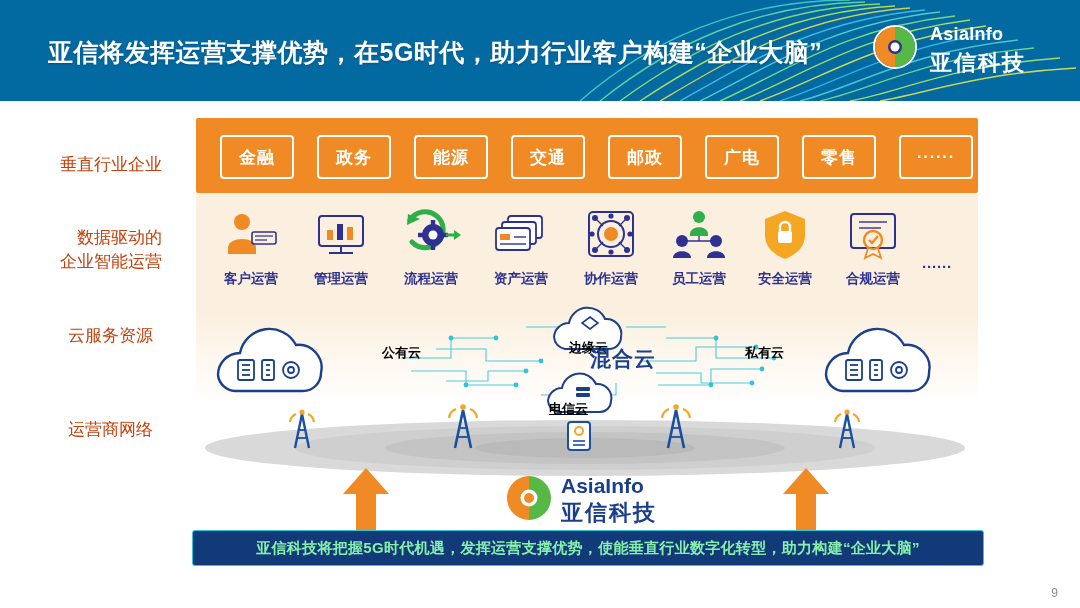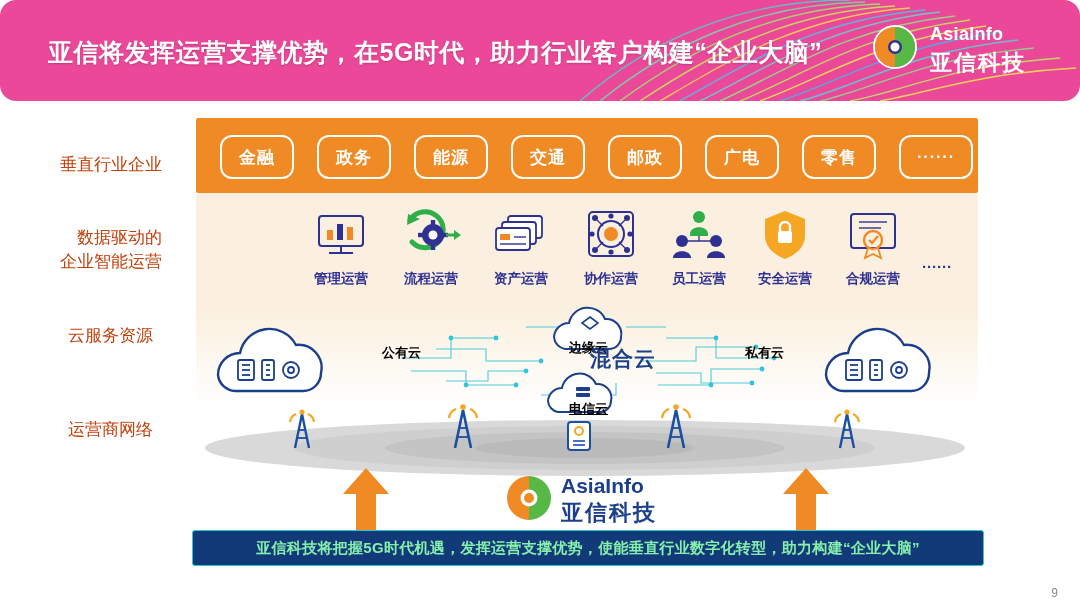--- a/index.html
+++ b/index.html
@@ -8,23 +8,22 @@
     background:#ffffff;
     font-family:"Liberation Sans","DejaVu Sans",sans-serif;
     overflow:hidden;
     position:relative;
   }
   .slide{position:absolute;inset:0;background:#ffffff;}
 
   
   .header{
     position:absolute;left:0;top:0;width:1080px;height:101px;
-    background:#ec4899;
+    background:#0369a1;
     overflow:hidden;
-    border-radius:16px;
   }
   .header-swirl{position:absolute;right:0;top:0;width:560px;height:101px;opacity:.95;}
   .header-title{
     position:absolute;left:48px;top:36px;
     color:#ffffff;font-size:25px;font-weight:bold;letter-spacing:.5px;
     white-space:nowrap;
     text-shadow:0 1px 2px rgba(0,0,0,.2);
   }
   .brand{
     position:absolute;right:20px;top:22px;width:130px;height:62px;
@@ -48,21 +47,21 @@
   
   .panel{
     position:absolute;left:196px;top:118px;width:782px;height:352px;
   }
   .orange-bar{
     position:absolute;left:0;top:0;width:782px;height:75px;
     background:#f08a24;border-radius:2px;
   }
   .ind-chip{
     position:absolute;top:17px;height:40px;width:70px;
-    border:2px solid #ffffff;border-radius:12px;
+    border:2px solid #ffffff;border-radius:4px;
     color:#ffffff;font-size:17px;font-weight:bold;
     display:flex;align-items:center;justify-content:center;
     letter-spacing:1px;
   }
   .ind-chip.dots{letter-spacing:1px;font-size:16px;}
 
   .beige{
     position:absolute;left:0;top:75px;width:782px;height:119px;
     background:#fbf0df;
   }
@@ -185,20 +184,32 @@
     <div class="ind-chip" style="left:509px;align-items:center;">
         <span>广电</span>
       </div>
     <div class="ind-chip" style="left:606px;">
         <span>零售</span>
       </div>
     <div class="ind-chip dots" style="left:703px;">
         <span>······</span>
       </div>
 
+    <div class="op-item" style="left:10px;">
+      <div class="op-icon">
+        <svg width="58" height="54" viewBox="0 0 58 54">
+          <circle cx="20" cy="14" r="8" fill="#f08a24"></circle>
+          <path d="M6 40 C6 28 34 28 34 40 L34 46 L6 46 Z" fill="#f08a24"></path>
+          <rect x="30" y="24" width="24" height="12" rx="2" fill="none" stroke="#2e3192" stroke-width="1.6"></rect>
+          <line x1="33" y1="28" x2="51" y2="28" stroke="#2e3192" stroke-width="1.2"></line>
+          <line x1="33" y1="32" x2="45" y2="32" stroke="#2e3192" stroke-width="1.2"></line>
+        </svg>
+      </div>
+      <div class="op-label">客户运营</div>
+    </div>
 
     <div class="op-item" style="left:100px;">
       <div class="op-icon">
         <svg width="60" height="54" viewBox="0 0 60 54">
           <rect x="8" y="8" width="44" height="30" rx="3" fill="none" stroke="#2e3192" stroke-width="2"></rect>
           <rect x="16" y="22" width="6" height="10" fill="#f08a24"></rect>
           <rect x="26" y="16" width="6" height="16" fill="#2e3192"></rect>
           <rect x="36" y="19" width="6" height="13" fill="#f08a24"></rect>
           <line x1="30" y1="38" x2="30" y2="44" stroke="#2e3192" stroke-width="2"></line>
           <line x1="18" y1="45" x2="42" y2="45" stroke="#2e3192" stroke-width="2"></line>
@@ -393,21 +404,21 @@
               <line x1="678" y1="67" x2="682" y2="67"></line>
               <line x1="678" y1="72" x2="682" y2="72"></line>
             <circle cx="703" cy="67" r="8"></circle>
             <circle cx="703" cy="67" r="3"></circle>
           </g>
         </g>
       </svg>
 
       <div class="cloud-label" style="left:186px;top:41px;">公有云</div>
       <div class="cloud-label" style="left:373px;top:36px;text-align:right;">边缘云</div>
-      <div class="cloud-label" style="left:373px;top:97px;text-decoration:underline;">电信云</div>
+      <div class="cloud-label" style="left:353px;top:97px;text-decoration:underline;">电信云</div>
       <div class="cloud-label" style="left:549px;top:41px;">私有云</div>
       <div class="cloud-center">混合云</div>
     </div>
   </div>
 
   <div class="netzone">
     <svg width="790" height="78" viewBox="0 0 790 78">
       <ellipse cx="395" cy="48" rx="380" ry="28" fill="#d9d9d9"></ellipse>
       <ellipse cx="395" cy="48" rx="290" ry="22" fill="#cfcfcf"></ellipse>
       <ellipse cx="395" cy="48" rx="200" ry="16" fill="#c4c4c4"></ellipse>

